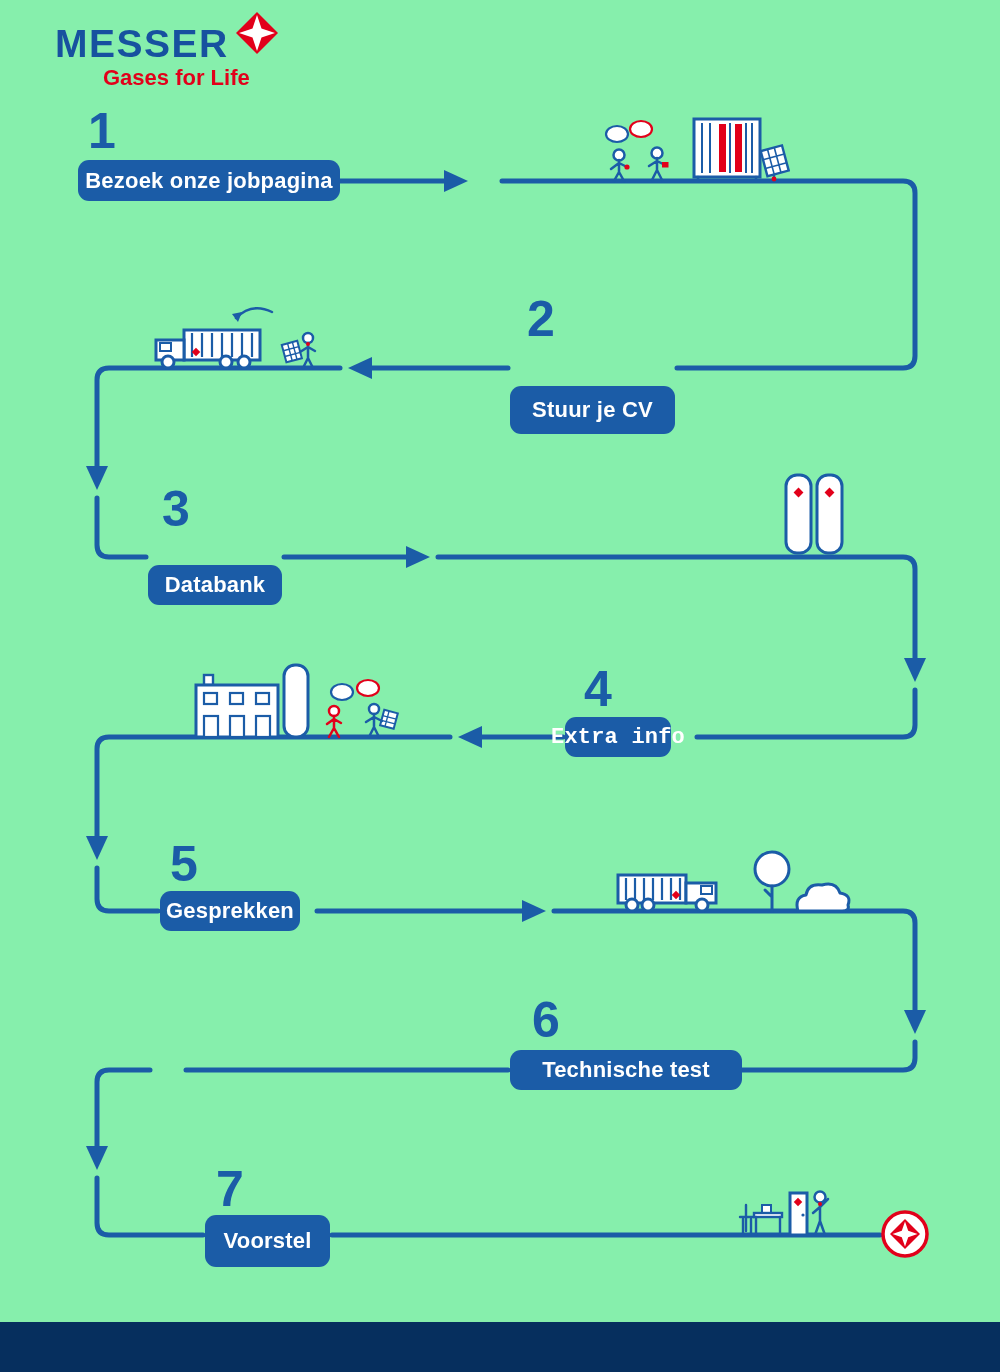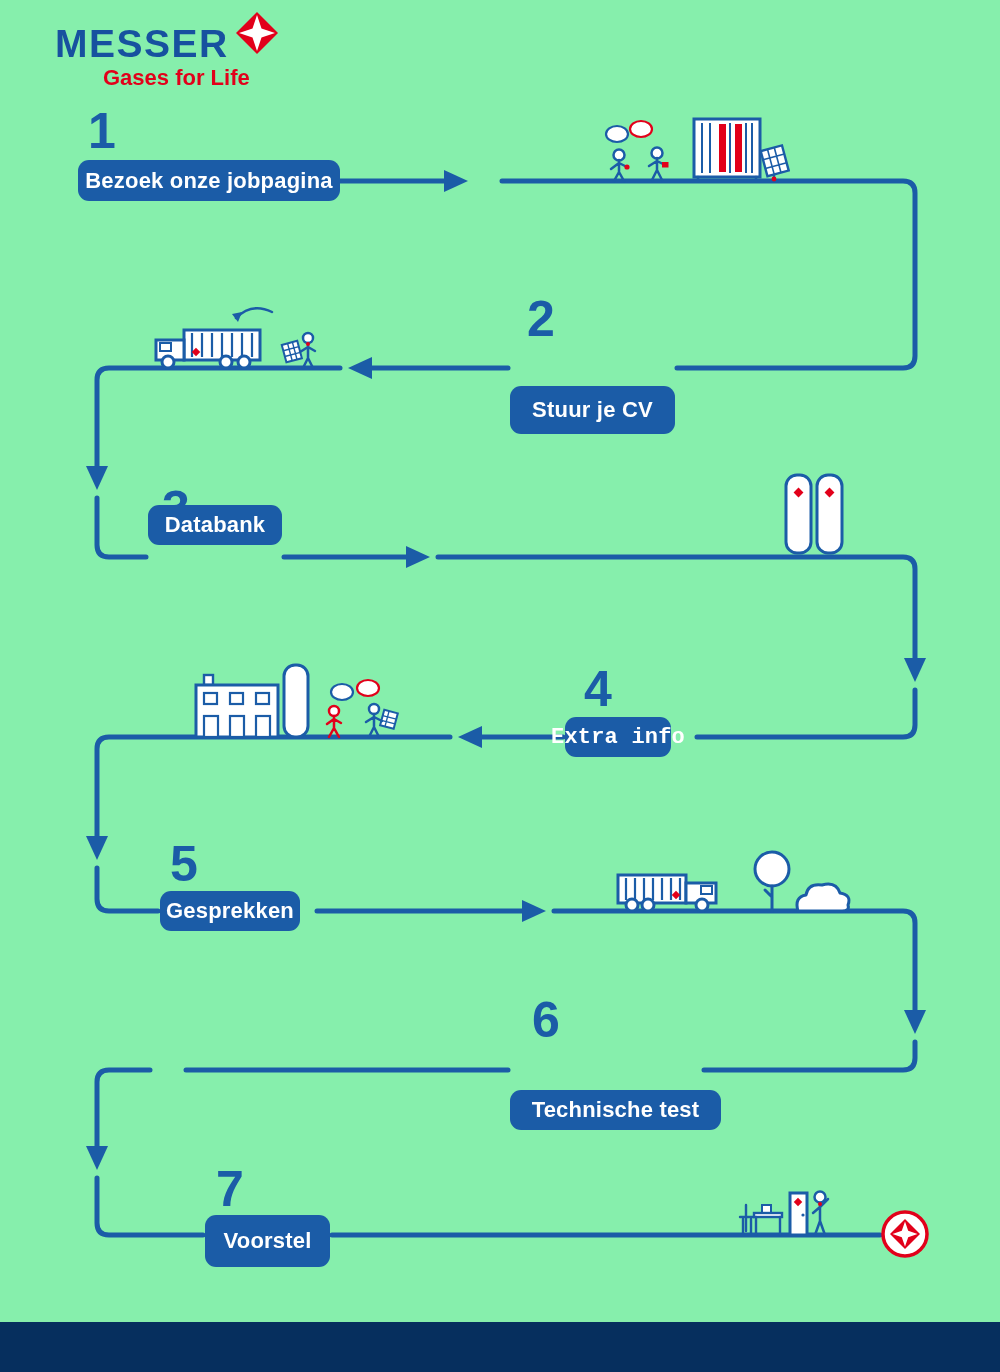--- a/index.html
+++ b/index.html
@@ -11,24 +11,24 @@
   .brand { font-size:39px; font-weight:800; letter-spacing:1.5px; color:#17519F; line-height:1; }
   .tagline { font-size:22px; font-weight:700; color:#E2001A; margin-top:4px; margin-left:48px; line-height:1; }
 
   .step-num { position:absolute; font-size:50px; font-weight:800; color:#1B5CA7; line-height:1; }
   .pill { position:absolute; background:#1B5CA7; color:#ffffff; border-radius:11px;
           display:flex; align-items:center; justify-content:center;
           font-size:22px; font-weight:700; letter-spacing:.2px; white-space:nowrap; }
 
   .n1{left:88px;  top:106px;}  .p1{left:78px;  top:160px; width:262px; height:41px;}
   .n2{left:527px; top:294px;}  .p2{left:510px; top:347px; width:165px; height:48px;margin-top:39px;}
-  .n3{left:162px; top:484px;}  .p3{left:148px; top:505px; width:134px; height:40px;}
+  .n3{left:162px; top:484px;}  .p3{left:148px; top:565px; width:134px; height:40px;}
   .n4{left:584px; top:664px;}  .p4{left:565px; top:717px; width:106px; height:40px;font-family:Liberation Mono, monospace;}
   .n5{left:170px; top:839px;}  .p5{left:160px; top:891px; width:140px; height:40px;}
-  .n6{left:532px; top:995px;}  .p6{left:510px; top:1050px; width:211px; height:40px;margin-top:40px;}
+  .n6{left:532px; top:995px;}  .p6{left:510px; top:1050px; width:232px; height:40px;}
   .n7{left:216px; top:1164px;} .p7{left:205px; top:1215px; width:125px; height:52px;}
 
   .footer-bar { position:absolute; left:0; bottom:0; width:100%; height:50px; background:#062F5E; }
 </style>
 </head>
 <body>
 
 <div class="canvas">
 
   <svg class="artwork" width="1000" height="1372" viewBox="0 0 1000 1372">

